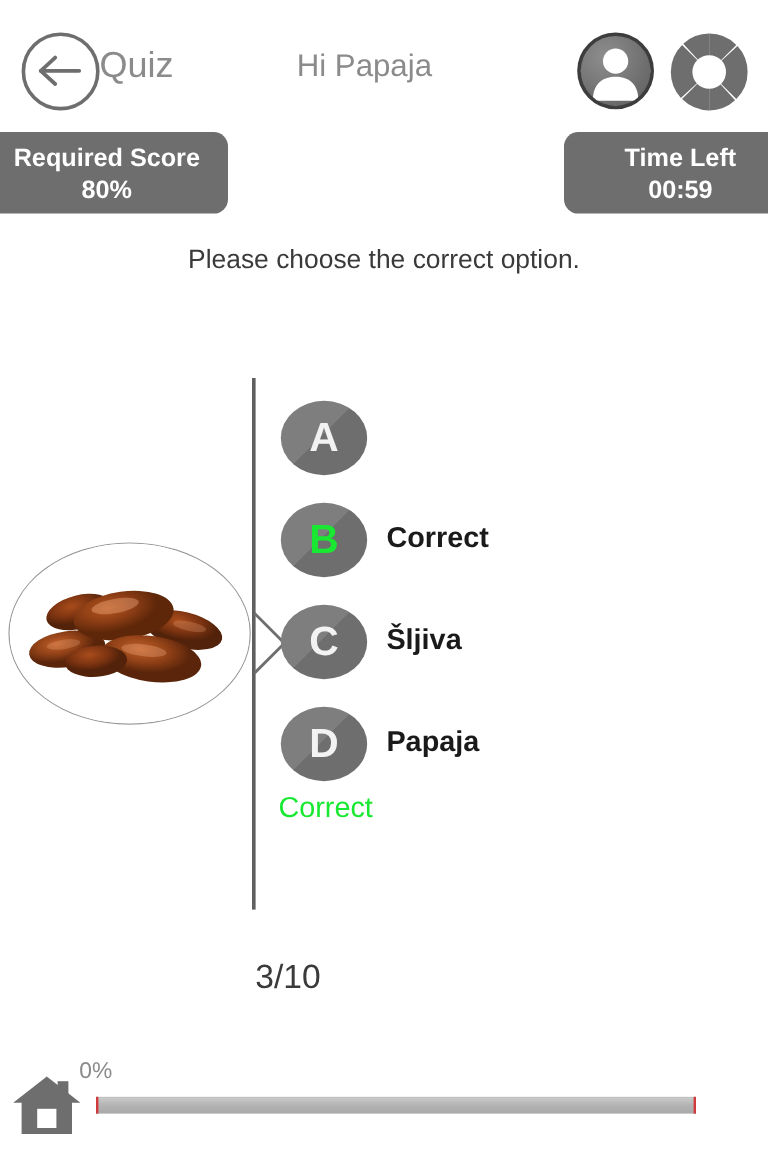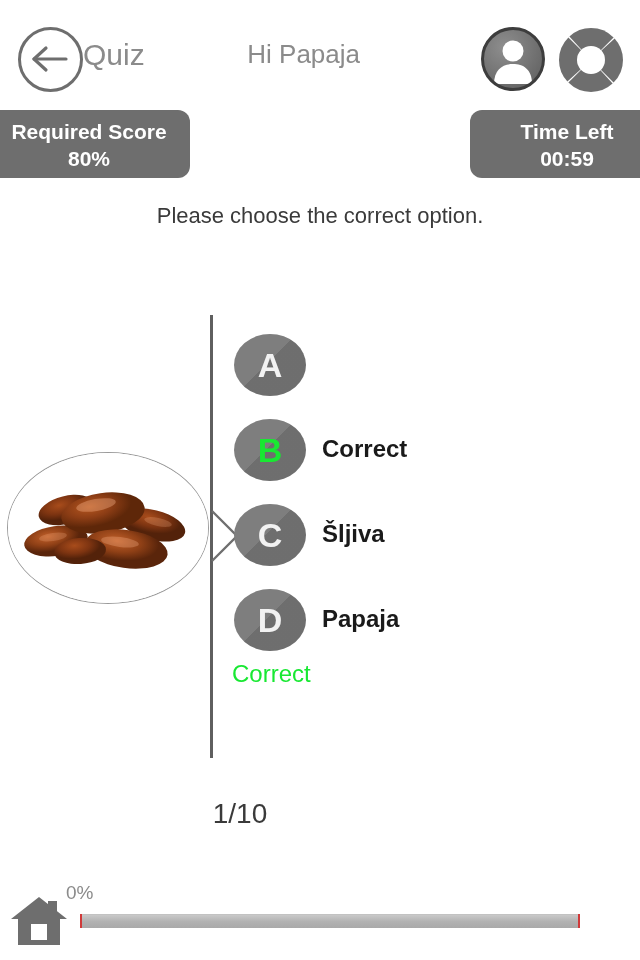--- a/index.html
+++ b/index.html
@@ -341,21 +341,21 @@
         <div class="shade"></div>
       </div>
       <div class="opt-letter">D</div>
       <div class="opt-text">Papaja</div>
     </div>
 
   </div>
 
   <div class="verdict">Correct</div>
 
-  <div class="counter">1/10</div>
+  <div class="counter">3/10</div>
 
   <svg class="home-btn" viewBox="0 0 58 55">
     <g fill="#6e6e6e">
       <rect x="38" y="8" width="9" height="16"></rect>
       <polygon points="29,4 57,26 50,26 50,52 8,52 8,26 1,26"></polygon>
     </g>
     <rect x="21" y="31" width="16" height="16" fill="#ffffff"></rect>
   </svg>
 
   <div class="pct-label">0%</div>

